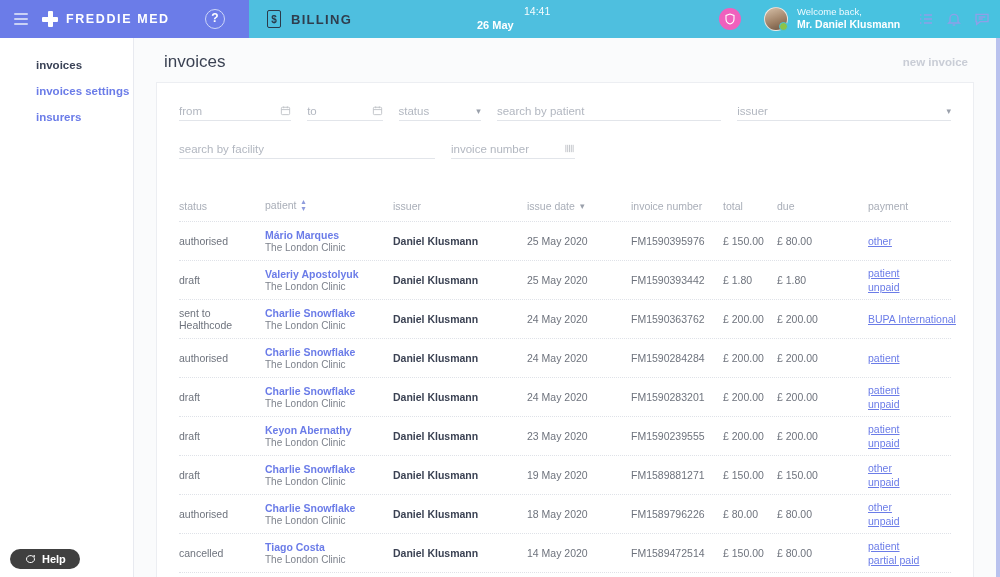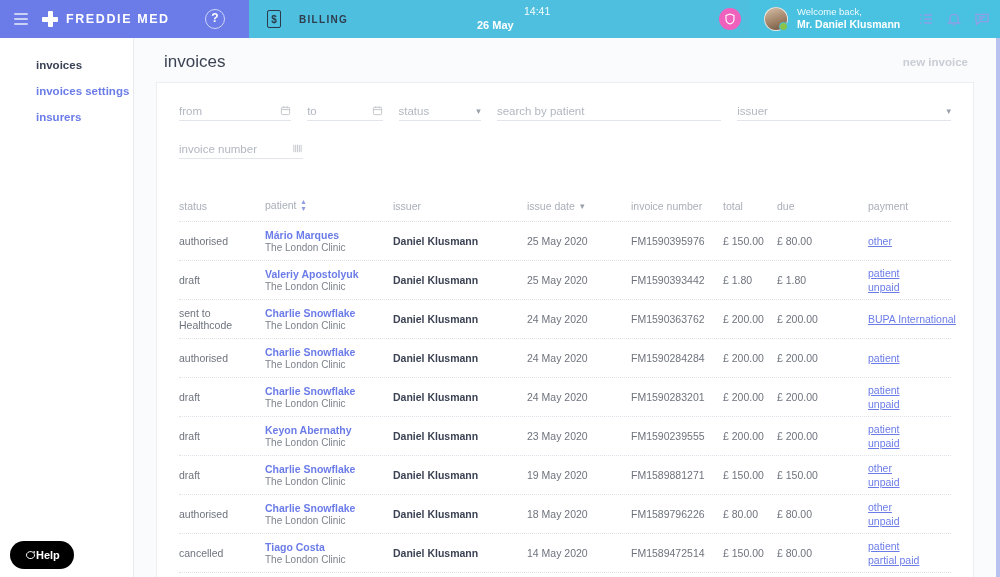--- a/index.html
+++ b/index.html
@@ -41,21 +41,21 @@
     flex: 1; background: #4ebfdf;
     display: flex; align-items: center; position: relative;
   }
   .billing-block { display: flex; align-items: center; padding-left: 18px; }
   .billing-icon {
     width: 14px; height: 18px; border: 1.8px solid #2b3a4a; border-radius: 2px;
     position: relative; display: flex; align-items: center; justify-content: center;
     color: #2b3a4a; font-size: 10px; font-weight: bold;
   }
   .billing-label {
-    margin-left: 18px; color: #2f3d4d; font-size: 10px;
+    margin-left: 10px; color: #2f3d4d; font-size: 13px;
     font-weight: bold; letter-spacing: 1.3px;
   }
   .tb-datetime {
     position: absolute; left: 228px; top: 4px; color: #ffffff; line-height: 1.35;
   }
   .tb-time { font-size: 10.5px; opacity: .95; margin-left: 47px; }
   .tb-date { font-size: 11px; font-weight: bold; }
   .shield-badge {
     position: absolute; left: 470px; top: 8px;
     width: 22px; height: 22px; border-radius: 50%; background: #f060bd;
@@ -90,22 +90,22 @@
     padding-top: 14px; position: relative; flex-shrink: 0;
   }
   .side-item {
     font-size: 11.5px; padding: 7px 0 7px 36px; cursor: pointer;
     font-weight: bold;
   }
   .side-item.active { color: #3a4256; }
   .side-item.link { color: #6b7ce8; }
   .help-pill {
     position: absolute; left: 10px; bottom: 8px;
-    background: #000000; color: #ffffff; border-radius: 14px;
-    height: 28px; padding: 0 14px; display: flex; align-items: center; gap: 0;
+    background: #404040; color: #ffffff; border-radius: 14px;
+    height: 20px; padding: 0 14px; display: flex; align-items: center; gap: 6px;
     font-size: 11px; font-weight: bold; cursor: pointer;
   }
   .help-pill svg { width: 12px; height: 12px; }
 
   .main {
     flex: 1; background: #fafbfc; position: relative; overflow: hidden;
     border-right: 4px solid #b9c2ee;
   }
   .page-head {
     display: flex; align-items: center; justify-content: space-between;
@@ -285,20 +285,25 @@
           </div>
           <div class="field" style="width:244px;margin-right:0">
             <div class="field-line">
               <span class="field-label">issuer</span>
               <span class="chev">▾</span>
             </div>
           </div>
         </div>
 
         <div class="filter-row">
+          <div class="field" style="width:256px">
+            <div class="field-line">
+              <span class="field-label">search by facility</span>
+            </div>
+          </div>
           <div class="field" style="width:124px">
             <div class="field-line">
               <span class="field-label">invoice number</span>
               <svg viewBox="0 0 24 24" fill="none" stroke="#8b9099" stroke-width="2">
                 <path d="M4 4v16M8 4v16M12 4v16M16 4v16M20 4v16"></path>
               </svg>
             </div>
           </div>
         </div>
       </div>

